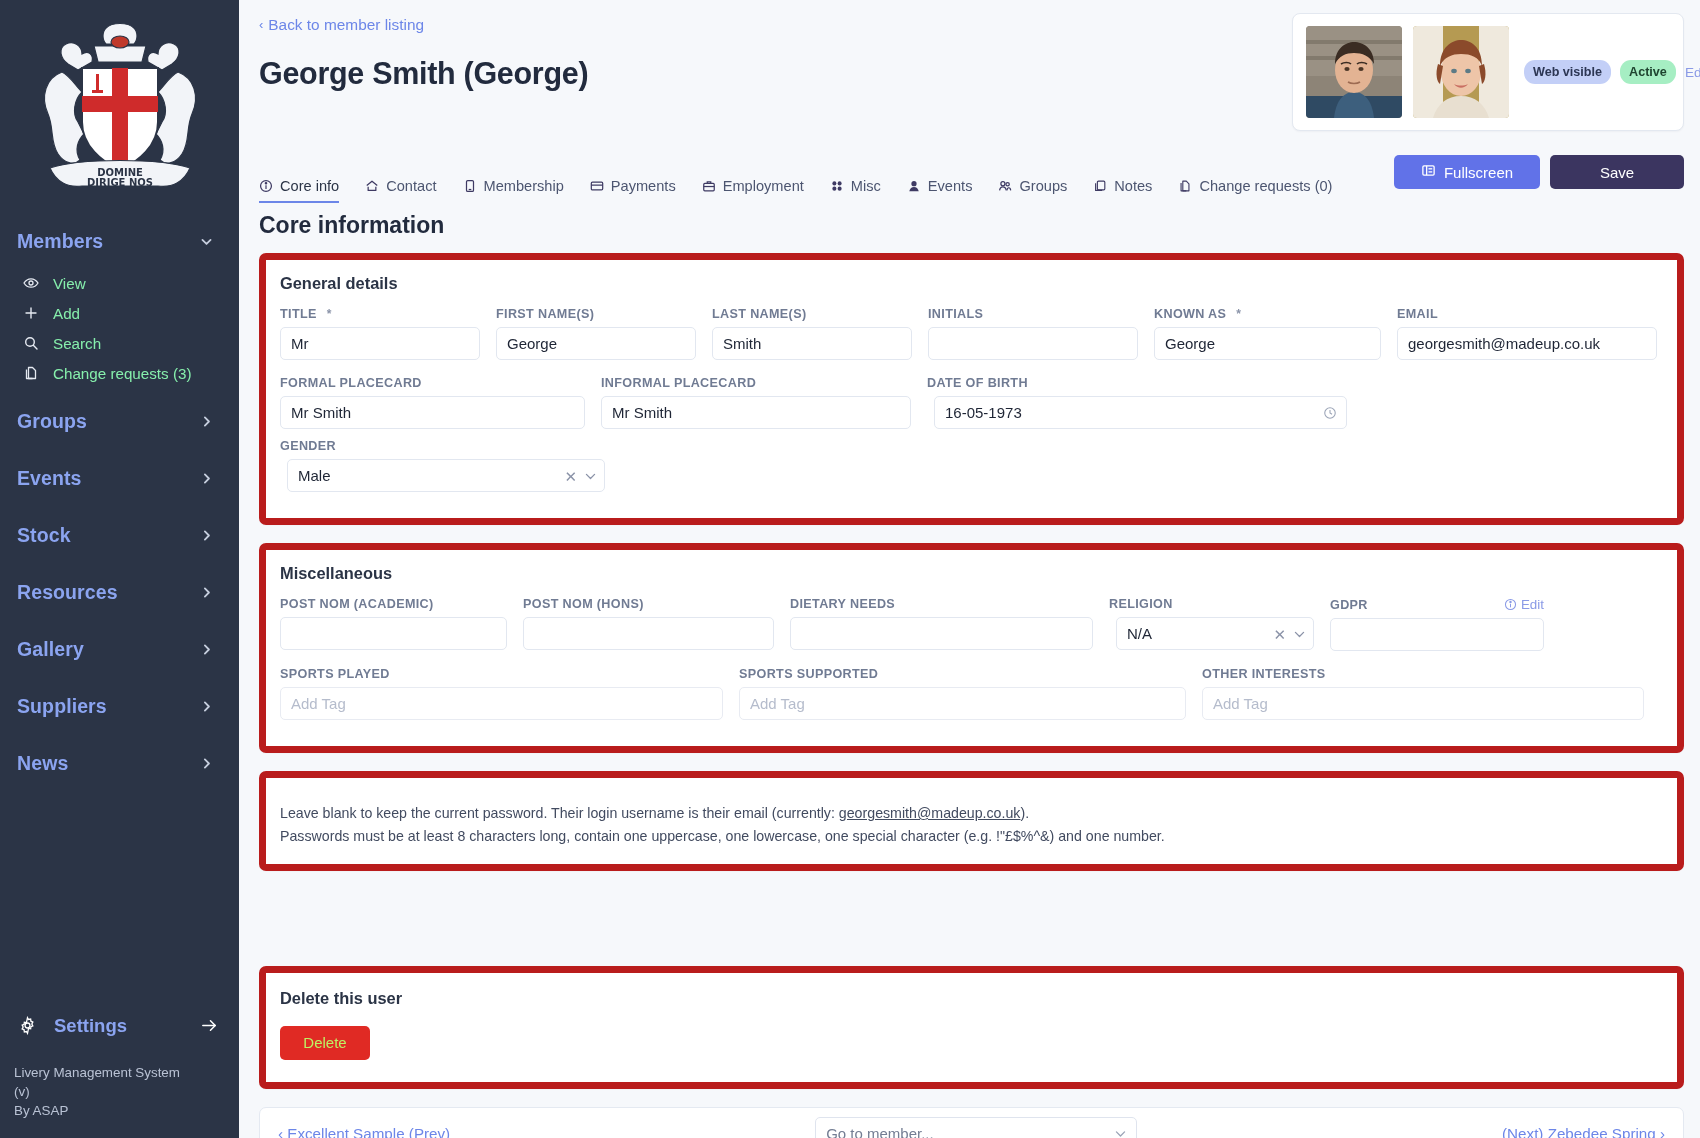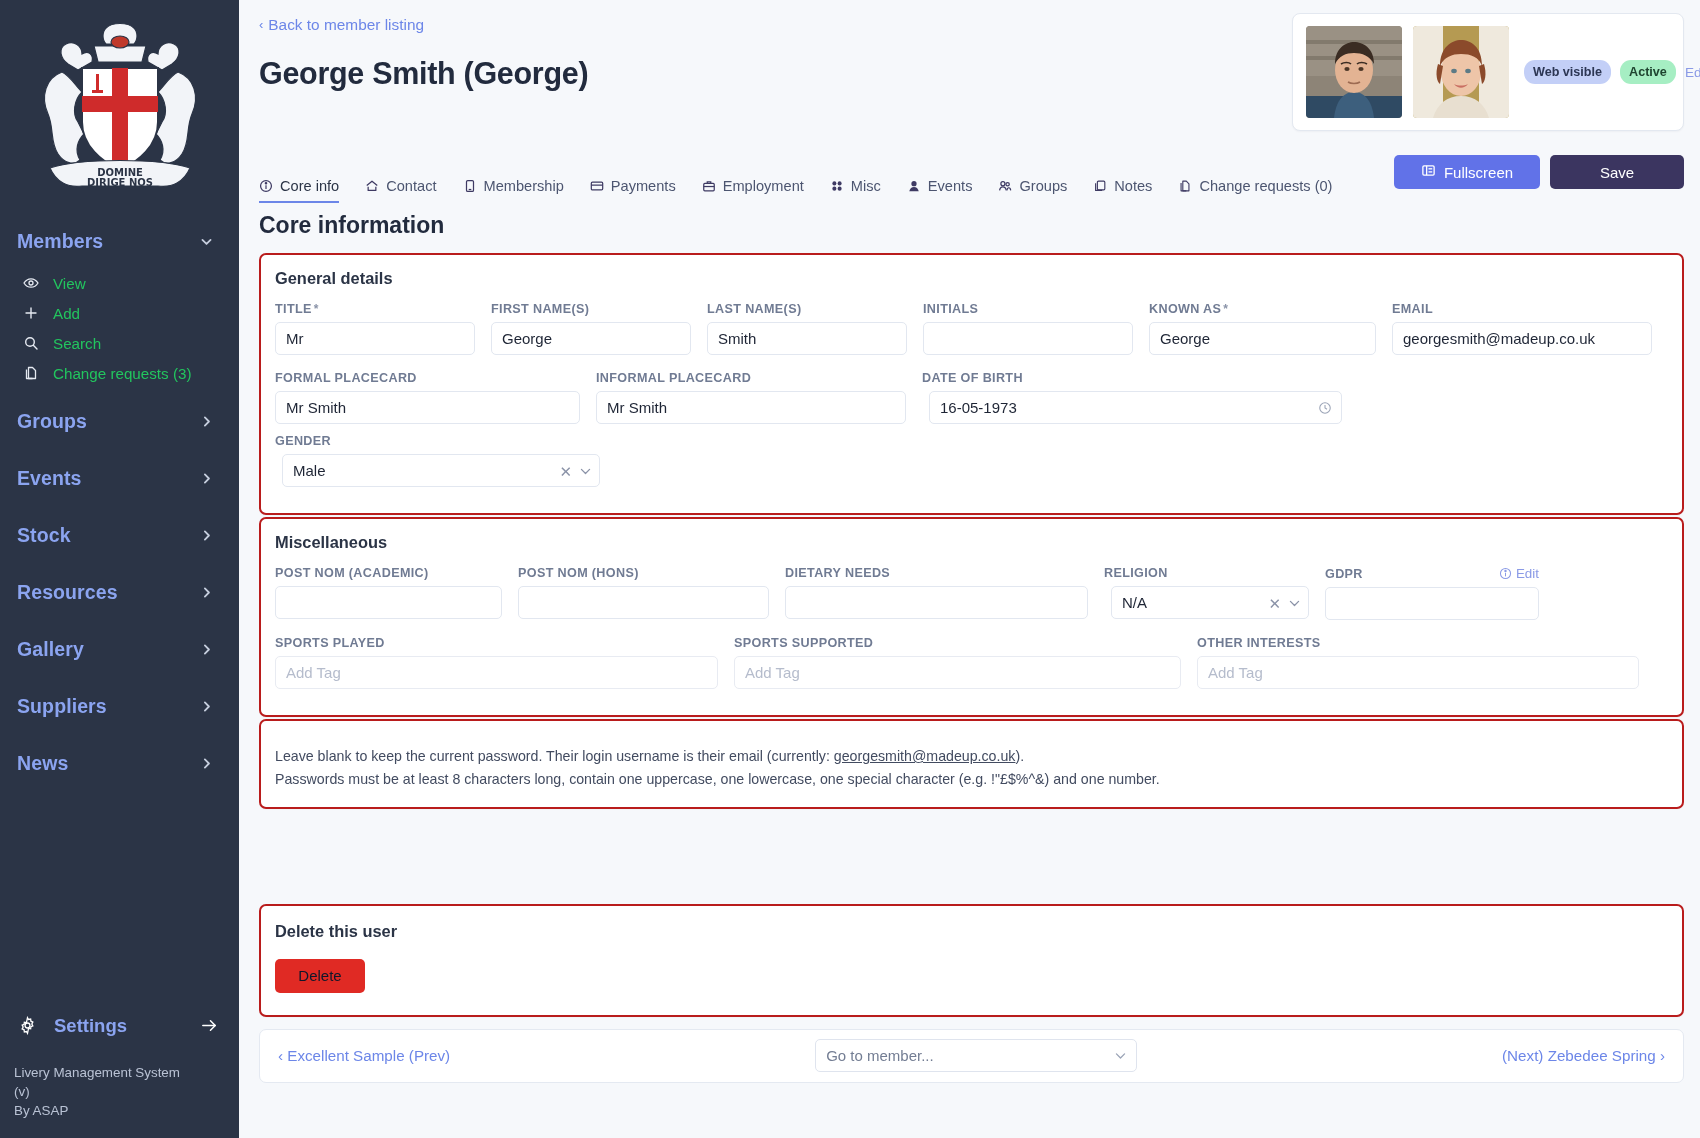--- a/index.html
+++ b/index.html
@@ -34,21 +34,21 @@
   .nav-head .chev { color: #c6cede; font-size: 13px; line-height: 1; }
   .nav-head .chev svg { width: 13px; height: 13px; display:block; }
 
   .subitems { padding: 5px 0 4px 0; }
   .subitem {
     display: flex; align-items: center; gap: 14px;
     height: 30px; padding-left: 22px; cursor: pointer;
   }
   .subitem .ic { width: 17px; height: 17px; display: flex; align-items: center; justify-content: center; color: #e6eaf2; }
   .subitem .ic svg { width: 16px; height: 16px; display:block; }
-  .subitem .lbl { color: #22c55e; font-size: 15.2px; }
+  .subitem .lbl { color: #86efac; font-size: 15.2px; }
 
   .nav-spacer { flex: 1 1 auto; }
 
   .settings-row {
     display: flex; align-items: center; gap: 17px;
     padding: 0 20px 0 18px; height: 42px; margin-bottom: 16px; cursor: pointer;
   }
   .settings-row .s-ic { color: #ffffff; display:flex; }
   .settings-row .s-ic svg { width: 19px; height: 19px; display:block; }
   .settings-row .s-lbl { color: #8ba4f0; font-size: 18.5px; font-weight: 700; flex: 1; }
@@ -122,33 +122,33 @@
   .btn-fullscreen svg { width: 15px; height: 15px; }
   .btn-save { background: #3b3560; width: 134px; }
 
   .section-title {
     margin: 18px 0 14px 20px; font-size: 23px; font-weight: 700; color: #222b3e;
   }
 
   .content { padding: 0 16px 0 20px; }
 
   .card {
-    background: #fff; border: 2px solid #b91c1c; border-radius: 7px;
-    padding: 14px 14px 16px 14px; margin-bottom: 2px;
+    background: #fff; border: 7px solid #b91c1c; border-radius: 7px;
+    padding: 14px 14px 16px 14px; margin-bottom: 18px;
     box-shadow: 0 1px 1px rgba(20,30,60,.02);
   }
   .card-head { font-size: 16.4px; font-weight: 700; color: #2b3446; margin-bottom: 14px; }
 
   .fgrid { display: flex; flex-wrap: wrap; }
   .field { padding-right: 16px; margin-bottom: 10px; }
   .field:last-child { padding-right: 0; }
   .flabel {
     font-size: 12.6px; font-weight: 700; letter-spacing: .35px;
     color: #707b93; text-transform: uppercase; margin-bottom: 6px;
-    display: flex; align-items: baseline; gap: 2px;
+    display: flex; align-items: baseline; gap: 10px;
   }
   .req { color: #8a93a8; font-size: 12px; }
   .input {
     width: 100%; height: 33px; border: 1px solid #e2e7f0; border-radius: 5px;
     background: #fff; font-size: 15px; color: #1e2535;
     padding: 0 10px; font-family: "Liberation Sans", sans-serif;
     display: flex; align-items: center;
   }
   .input.ph { color: #b5bccc; }
   .input.tag { border-color: #e8ebf2; }
@@ -167,21 +167,21 @@
 
   .gdpr-head { display:flex; align-items:center; justify-content: space-between; }
   .gdpr-edit { display: flex; align-items: center; gap: 4px; color: #8a9ae6; font-size: 13.4px;
                text-transform: none; letter-spacing: 0; font-weight: 400; cursor: pointer;}
   .gdpr-edit svg { width: 13px; height: 13px; display:block; }
 
   .helper { font-size: 14.2px; color: #424b60; line-height: 1.5; margin-top: 11px; }
   .helper a { color: #424b60; text-decoration: underline; }
 
   .btn-delete {
-    background: #e02a24; color: #0f172a; border: none; border-radius: 5px;
+    background: #e02a24; color: #bef264; border: none; border-radius: 5px;
     height: 34px; width: 90px; font-size: 15px; cursor: pointer;
     font-family: "Liberation Sans", sans-serif;
   }
 
   .footer-card {
     background: #fff; border: 1px solid #e4e9f1; border-radius: 7px;
     height: 54px; display: flex; align-items: center; justify-content: space-between;
     padding: 0 18px; margin-top: 12px;
   }
   .foot-link { color: #6c86e8; font-size: 15.2px; cursor: pointer; }

